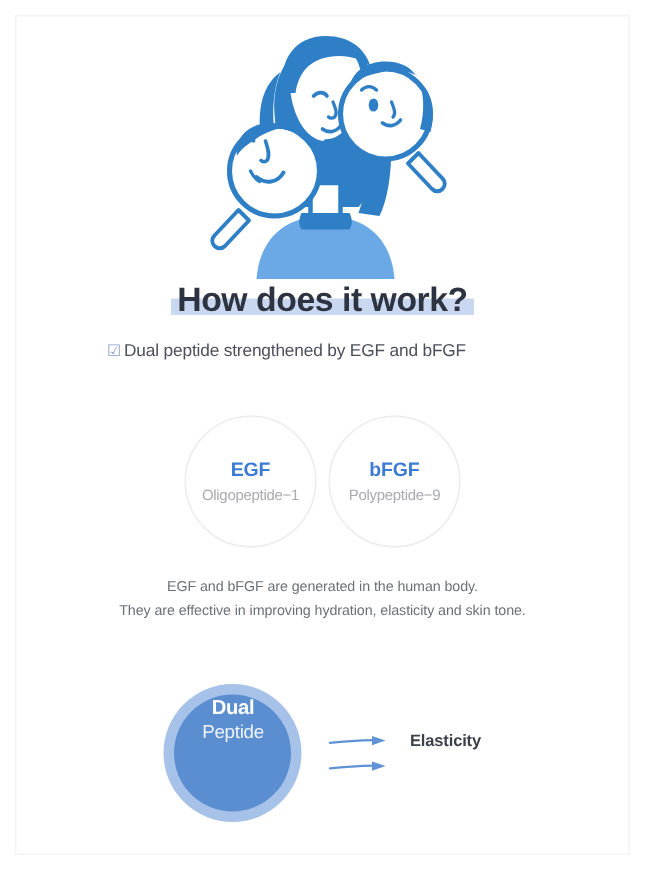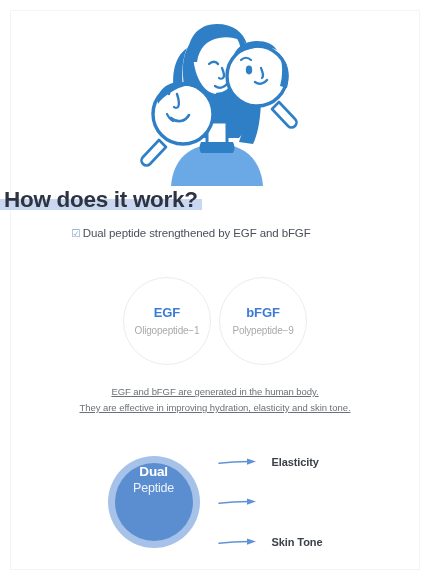--- a/index.html
+++ b/index.html
@@ -47,21 +47,21 @@
     justify-content: center;
   }
   .hero svg { display: block; }
 
   
   .title-wrap {
     position: absolute;
     left: 0;
     top: 186px;
     width: 430px;
-    text-align: left;
+    text-align: center;
   }
   .title {
     display: inline-block;
     position: relative;
     font-size: 22.5px;
     font-weight: 700;
     letter-spacing: -0.3px;
     color: #2d3340;
     line-height: 28px;
     padding: 0 4px;
@@ -139,21 +139,20 @@
   .body-copy {
     position: absolute;
     left: 0;
     top: 384px;
     width: 430px;
     text-align: center;
     font-size: 9.5px;
     color: #6c7078;
     line-height: 16px;
     letter-spacing: -0.05px;
-    text-decoration: underline;
   }
 
   
   .dual-row {
     position: absolute;
     left: 0;
     top: 452px;
     width: 430px;
     height: 100px;
     display: flex;
@@ -194,21 +193,21 @@
     color: #eef3fb;
     line-height: 17px;
     letter-spacing: -0.2px;
   }
 
   .benefits {
     margin-left: 18px;
     display: flex;
     flex-direction: column;
     justify-content: center;
-    gap: 24px;
+    gap: 1px;
   }
   .benefit {
     display: flex;
     align-items: center;
     height: 16px;
   }
   .benefit .arrow {
     width: 42px;
     height: 10px;
     flex: none;
@@ -330,24 +329,17 @@
         <span class="b-label">Elasticity</span>
       </div>
 
       <div class="benefit">
         <svg class="arrow" viewBox="0 0 42 10">
           <path d="M1 6.2 C10 5.2, 20 4.6, 31 4.4" fill="none" stroke="#5f93d6" stroke-width="1.5" stroke-linecap="round"></path>
           <path d="M29 1.6 L38 4.6 L29 7.8 Z" fill="#5f93d6"></path>
         </svg>
       </div>
 
-      <div class="benefit">
-        <svg class="arrow" viewBox="0 0 42 10">
-          <path d="M1 6.2 C10 5.2, 20 4.6, 31 4.4" fill="none" stroke="#5f93d6" stroke-width="1.5" stroke-linecap="round"></path>
-          <path d="M29 1.6 L38 4.6 L29 7.8 Z" fill="#5f93d6"></path>
-        </svg>
-        <span class="b-label">Skin Tone</span>
-      </div>
 
     </div>
   </div>
 
 </div>
 
 </body></html>

